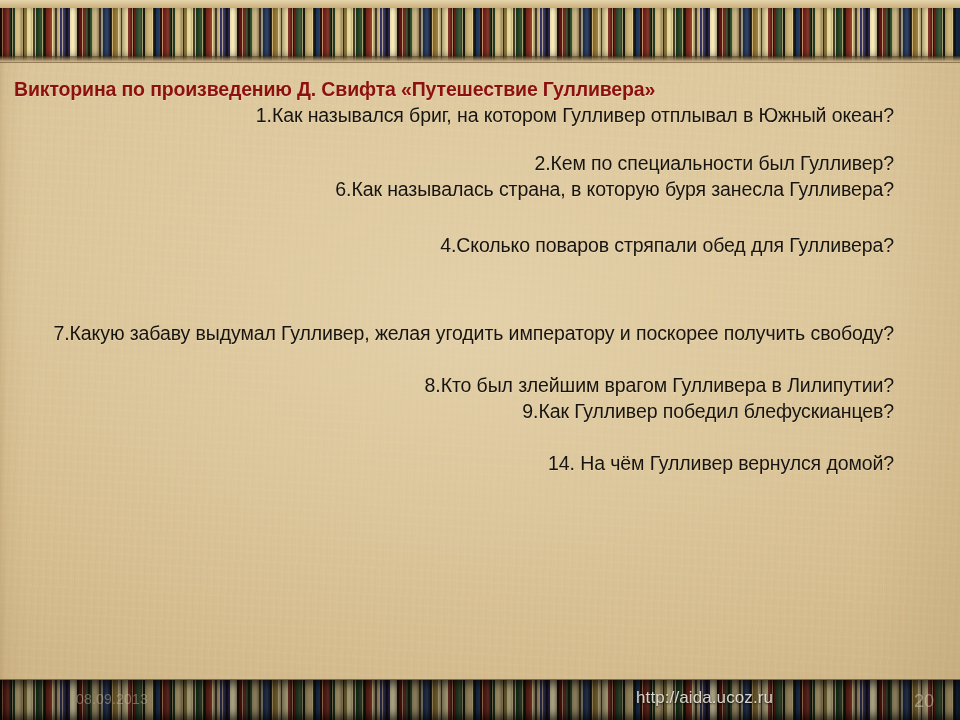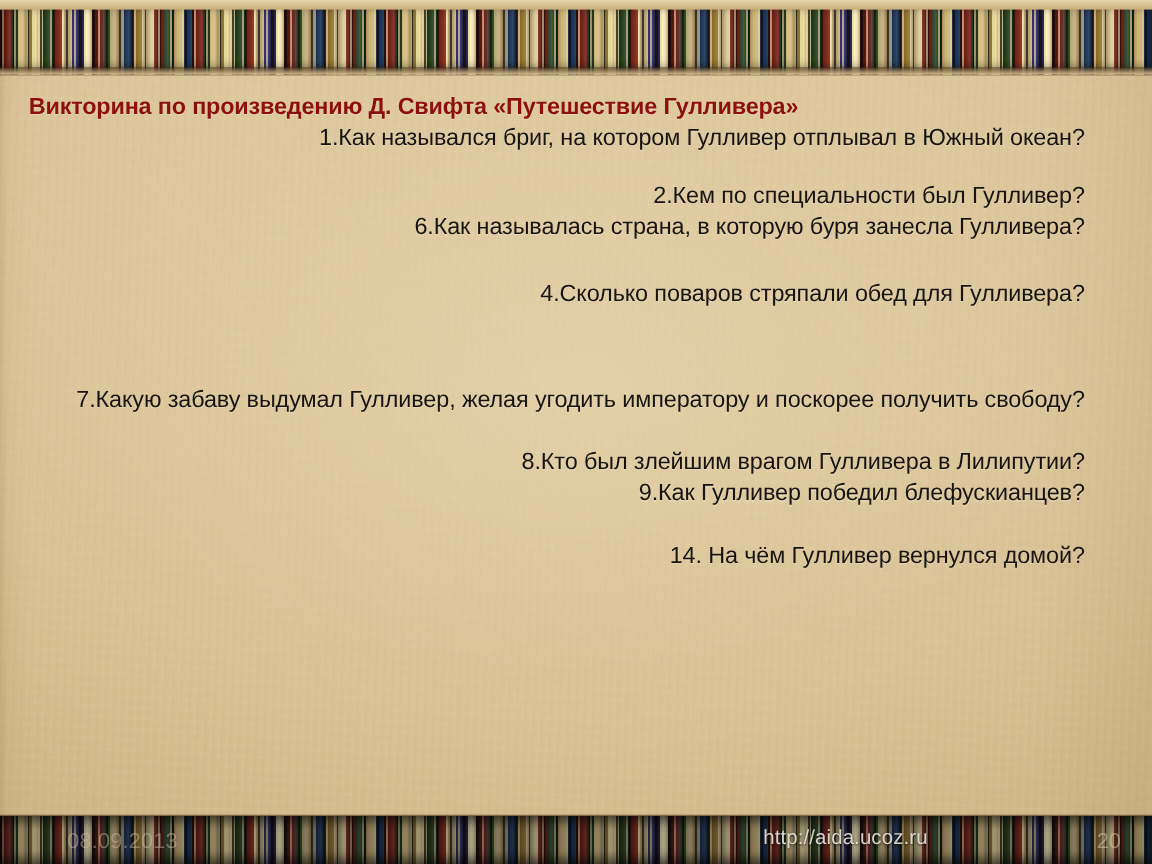--- a/index.html
+++ b/index.html
@@ -141,21 +141,21 @@
 
   
   .content {
     position: absolute;
     left: 0;
     top: 62px;
     width: 960px;
     height: 618px;
     z-index: 3;
     box-sizing: border-box;
-    padding: 16px 42px 0 24px;
+    padding: 16px 42px 0 14px;
   }
 
   .quiz-title {
     margin: 0 0 1px 0;
     color: #8c1010;
     font-weight: bold;
     font-size: 19.5px;
     line-height: 23px;
     letter-spacing: -0.15px;
     text-shadow: 0 1px 0 rgba(255,245,215,0.35);
@@ -190,23 +190,23 @@
     position: absolute;
     left: 0;
     bottom: 0;
     width: 960px;
     height: 40px;
     z-index: 7;
     pointer-events: none;
   }
   .footer-date {
     position: absolute;
-    left: 56px;
+    left: 76px;
     top: 11px;
-    font-size: 18px;
+    font-size: 14px;
     color: rgba(205,190,160,0.48);
     letter-spacing: 0.2px;
   }
   .footer-url {
     position: absolute;
     left: 636px;
     top: 8px;
     font-size: 17px;
     color: rgba(243,238,226,0.88);
     letter-spacing: 0.1px;

